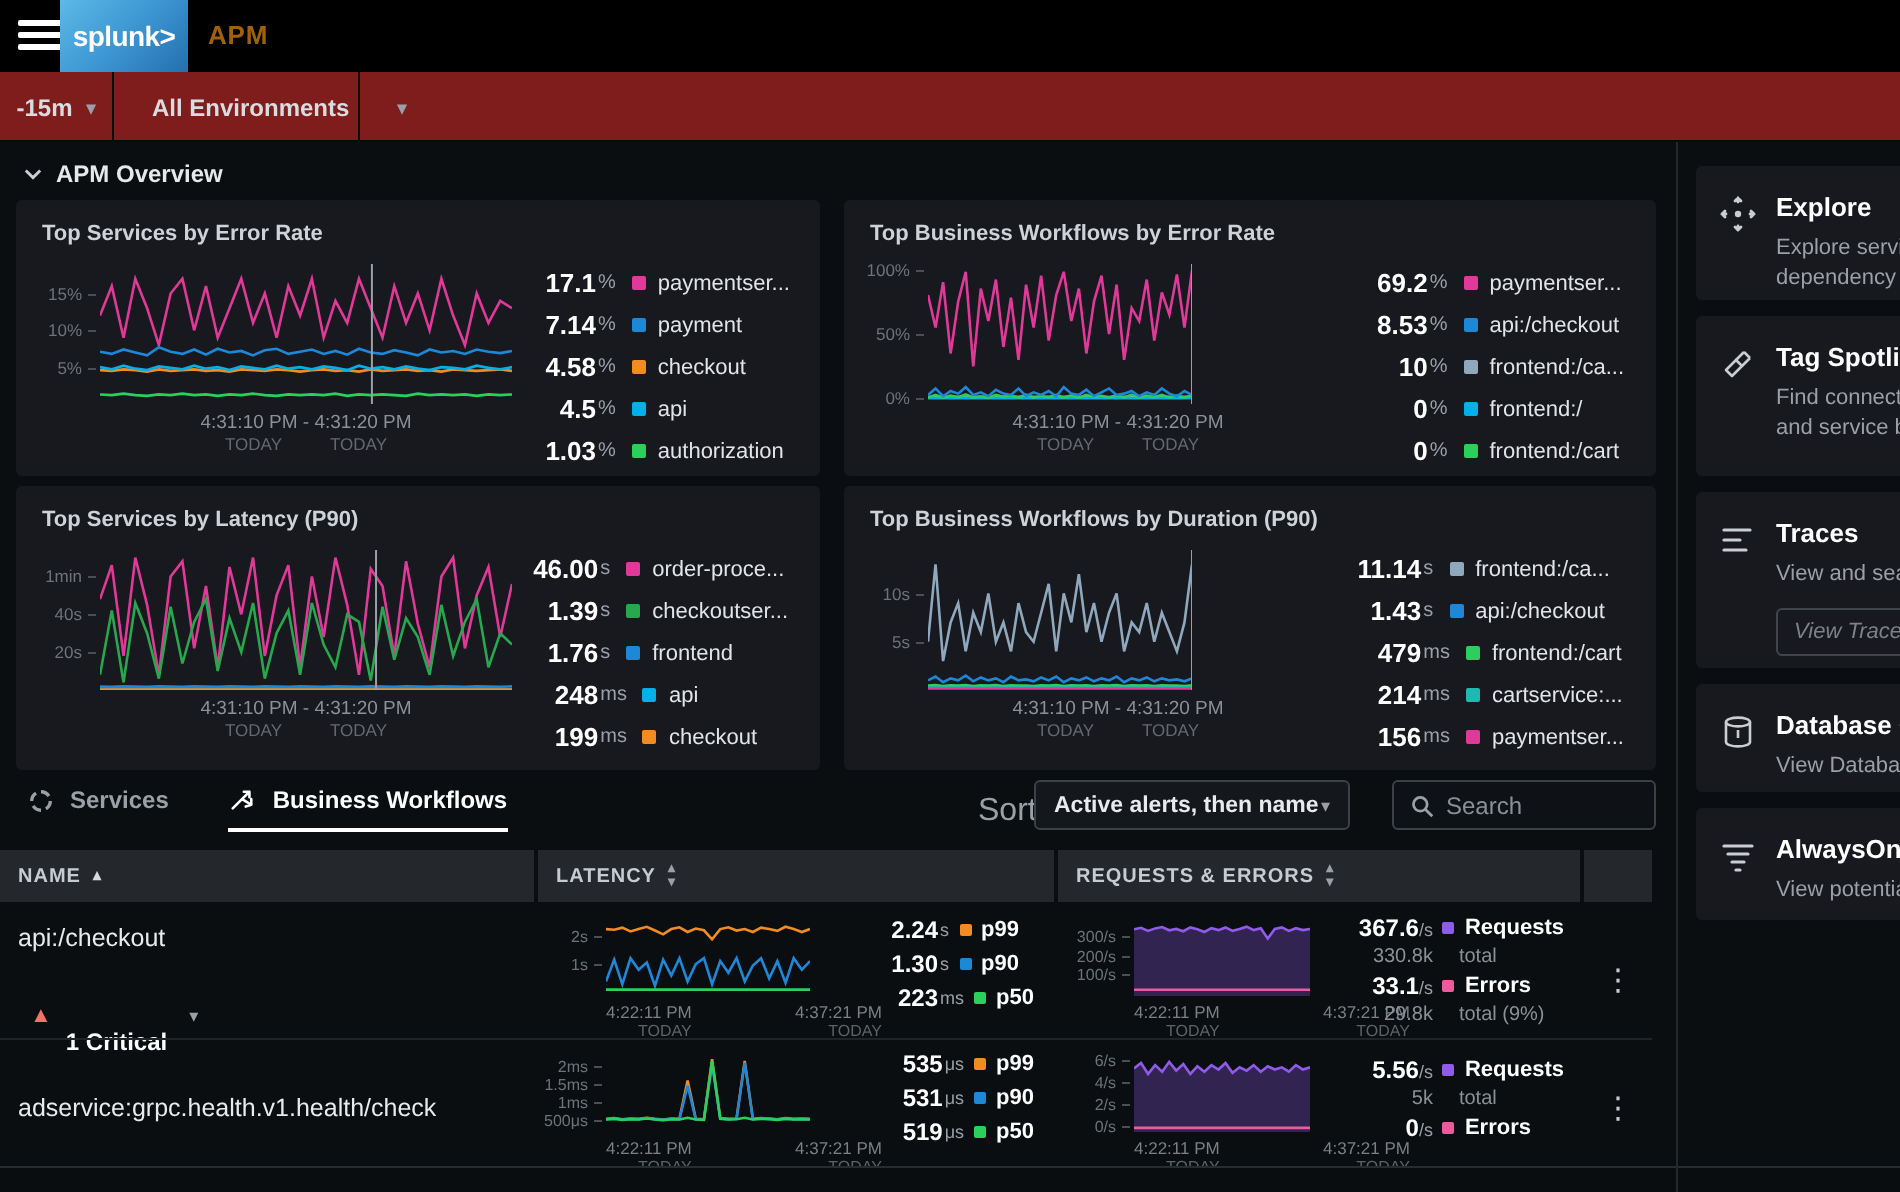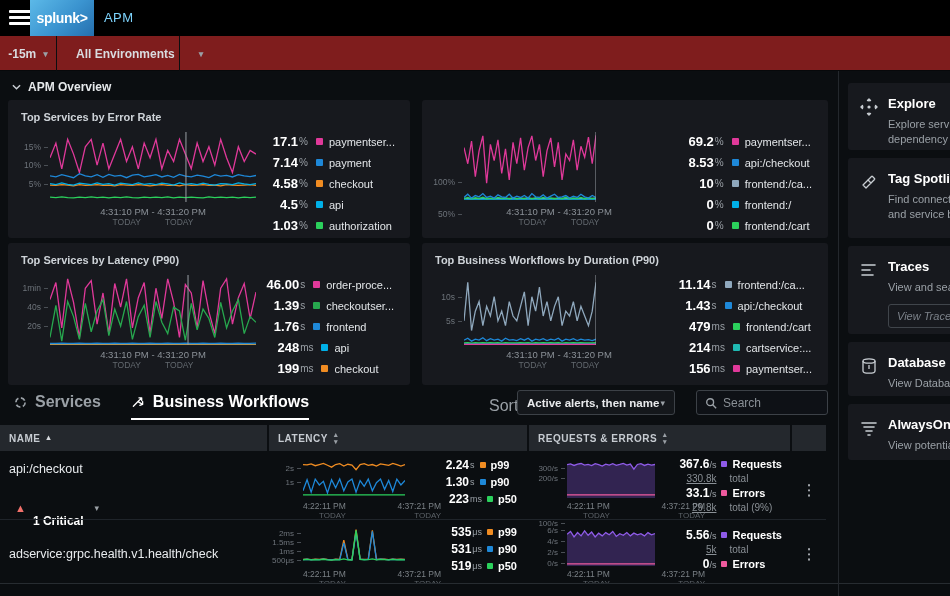--- a/index.html
+++ b/index.html
@@ -4,21 +4,21 @@
 <style>
   * { margin:0; padding:0; box-sizing:border-box; }
   html,body { width:950px; height:596px; overflow:hidden; }
   body { position:relative; background:#0b0e11; font-family:"Liberation Sans", sans-serif; color:#e8eaec; }
 
   
   .topbar { position:absolute; top:0; left:0; width:950px; height:36px; background:#000; }
   .hamburger { position:absolute; top:10px; left:9px; width:22px; height:16px; cursor:pointer; }
   .hamburger i { display:block; height:3px; background:#fff; margin-bottom:3px; border-radius:1px; }
   .logo { position:absolute; top:0; left:30px; width:64px; height:36px; background:linear-gradient(135deg,#5cb9e8 0%,#3a93cf 55%,#256fae 100%); color:#fff; font-weight:bold; font-size:14px; display:flex; align-items:center; justify-content:center; letter-spacing:-0.3px; }
-  .apptitle { position:absolute; top:0; left:104px; height:36px; line-height:36px; font-size:13px; font-weight:normal; color:#7dd3fc; letter-spacing:0.4px; }
+  .apptitle { position:absolute; top:0; left:104px; height:36px; line-height:36px; font-size:13px; font-weight:bold; color:#a16207; letter-spacing:0.4px; }
 
   
   .filterbar { position:absolute; top:36px; left:0; width:950px; height:35px; background:#7f1d1d; border-bottom:1px solid #07090b; }
   .fitem { position:absolute; top:0; height:35px; display:flex; align-items:center; font-size:12px; color:#d9dce0; font-weight:bold; cursor:pointer; }
   .fitem .caret { font-size:9px; color:#9aa0a6; margin-left:7px; }
   .fsep { position:absolute; top:0; width:1px; height:35px; background:#0b0e10; }
 
   
   .ovhead { position:absolute; top:80px; left:12px; display:flex; align-items:center; gap:7px; font-size:12px; font-weight:bold; color:#e6e9eb; cursor:pointer; }
   .chev { width:9px; height:6px; }
@@ -39,21 +39,21 @@
   .xsub span { margin:0 12px; }
   .legend { margin-left:auto; margin-right:12px; display:flex; flex-direction:column; gap:8px; padding-top:3px; }
   .lrow { display:flex; align-items:center; height:13px; }
   .lval { min-width:42px; text-align:right; font-size:13px; font-weight:bold; color:#fff; }
   .lunit { font-size:10px; color:#9aa0a6; margin-left:1px; }
   .lsq { width:7px; height:7px; border-radius:1px; margin:0 6px 0 8px; flex:none; }
   .llabel { font-size:11px; color:#e2e5e8; white-space:nowrap; }
 
   
   .tabs { position:absolute; top:393px; left:14px; display:flex; gap:30px; }
-  .tab { display:flex; align-items:center; gap:8px; font-size:16px; font-weight:bold; color:#9aa0a6; cursor:pointer; padding-bottom:9px; position:relative; }
+  .tab { display:flex; align-items:center; gap:8px; font-size:12px; font-weight:bold; color:#9aa0a6; cursor:pointer; padding-bottom:9px; position:relative; }
   .tab.active { color:#fff; }
   .tab.active::after { content:""; position:absolute; left:0; right:0; bottom:0; height:2px; background:#fff; }
   .sortlabel { position:absolute; top:397px; left:489px; font-size:16px; color:#9aa0a6; }
   .dropdown { position:absolute; top:390px; left:517px; width:158px; height:25px; border:1px solid #3c4147; border-radius:3px; background:#14171b; display:flex; align-items:center; padding:0 9px; cursor:pointer; }
   .dropdown .dval { font-size:11.5px; font-weight:bold; color:#e8eaec; flex:1; white-space:nowrap; }
   .dropdown .caret { font-size:9px; color:#9aa0a6; }
   .searchbox { position:absolute; top:390px; left:696px; width:132px; height:25px; border:1px solid #3c4147; border-radius:3px; background:#0e1116; display:flex; align-items:center; padding:0 8px; gap:6px; }
   .searchbox input { flex:1; min-width:0; background:transparent; border:none; outline:none; color:#e8eaec; font-size:12px; font-family:"Liberation Sans",sans-serif; }
   .searchbox input::placeholder { color:#8a9096; }
 
@@ -80,21 +80,21 @@
   .mlegend { position:absolute; right:10px; top:8px; display:flex; flex-direction:column; gap:5px; }
   .mlegend .lrow { height:12px; }
   .mlegend .lval { font-size:12px; min-width:38px; }
   .mlegend .lunit { font-size:9px; }
   .mlegend .lsq { width:6px; height:6px; margin:0 5px; }
   .mlegend .llabel { font-size:11px; font-weight:bold; color:#fff; }
   .rlegend { position:absolute; right:8px; top:6px; display:grid; grid-template-columns:auto auto; column-gap:0; row-gap:2px; align-items:center; }
   .rv { text-align:right; font-size:12px; font-weight:bold; color:#fff; white-space:nowrap; }
   .rv i { font-style:normal; font-size:9px; font-weight:normal; color:#9aa0a6; }
   .rl { display:flex; align-items:center; font-size:11px; font-weight:bold; color:#fff; white-space:nowrap; }
-  .rt { text-align:right; font-size:10px; color:#8a9096; white-space:nowrap;text-decoration:underline; }
+  .rt { text-align:right; font-size:10px; color:#8a9096; white-space:nowrap; }
   .rtl { font-size:10px; color:#8a9096; margin-left:13px; white-space:nowrap; }
   .kebab { display:flex; align-items:center; justify-content:center; font-size:15px; color:#c6cbd1; cursor:pointer; letter-spacing:0; }
   .botstrip { position:absolute; top:583px; left:0; width:950px; height:13px; background:#0a0d10; border-top:1px solid #272c31; }
 
   
   .vdivider { position:absolute; left:838px; top:71px; width:1px; height:525px; background:#24282d; }
   .card { position:absolute; left:848px; width:196px; background:#17191e; border-radius:3px; cursor:pointer; }
   .cicon { position:absolute; left:12px; top:15px; width:18px; height:18px; color:#c9ced3; }
   .cbody { margin-left:40px; padding:13px 8px 10px 0; }
   .ctitle { font-size:13px; font-weight:bold; color:#fff; white-space:nowrap; }
@@ -190,23 +190,24 @@
           <span class="lval">1.03</span>
           <span class="lunit">%</span>
           <span class="lsq" style="background: rgb(43, 208, 92);"></span>
           <span class="llabel">authorization</span>
         </div>
     </div>
   </div>
 </div>
 
 <div class="panel" style="left:422px;top:100px;width:406px;height:138px;">
+  <div class="ptitle">Top Business Workflows by Error Rate</div>
   <div class="pbody">
     <div class="chartblock">
-      <div class="axis" style="height:70px;margin-top:47px;">
+      <div class="axis" style="height:70px;">
           <div class="ytick" style="top: calc(3.7037% - 5px);">100%</div>
           <div class="ytick" style="top: calc(50% - 5px);">50%</div>
           <div class="ytick" style="top: calc(96.2963% - 5px);">0%</div>
         </div>
       <div>
         <div class="plot" style="width:132px;height:70px;">
             <svg viewBox="0 0 100 100" preserveAspectRatio="none" width="100%" height="100%">
               <polyline points="0,22.22 2.857142857142857,45.37 5.714285714285714,12.96 8.571428571428571,63.89 11.428571428571429,26.85 14.285714285714285,5.56 17.142857142857142,73.15 20,17.59 22.857142857142858,40.74 25.71428571428571,11.11 28.57142857142857,59.26 31.428571428571427,24.07 34.285714285714285,68.52 37.142857142857146,14.81 40,45.37 42.857142857142854,8.33 45.714285714285715,54.63 48.57142857142857,22.22 51.42857142857142,5.56 54.285714285714285,40.74 57.14285714285714,17.59 60,63.89 62.857142857142854,26.85 65.71428571428571,8.33 68.57142857142857,50.00 71.42857142857143,14.81 74.28571428571429,68.52 77.14285714285715,31.48 80,40.74 82.85714285714286,11.11 85.71428571428571,54.63 88.57142857142857,20.37 91.42857142857143,36.11 94.28571428571428,7.41 97.14285714285714,45.37 100,4.63" fill="none" stroke="#e0399a" stroke-width="1.3" vector-effect="non-scaling-stroke"></polyline>
               <polyline points="0,94.91 2.857142857142857,95.19 5.714285714285714,94.81 8.571428571428571,95.09 11.428571428571429,94.91 14.285714285714285,95.19 17.142857142857142,94.81 20,95.09 22.857142857142858,94.91 25.71428571428571,95.19 28.57142857142857,94.81 31.428571428571427,95.09 34.285714285714285,94.91 37.142857142857146,95.09 40,94.81 42.857142857142854,95.09 45.714285714285715,94.91 48.57142857142857,95.19 51.42857142857142,94.81 54.285714285714285,95.09 57.14285714285714,94.91 60,95.09 62.857142857142854,94.81 65.71428571428571,95.09 68.57142857142857,95.00 71.42857142857143,95.19 74.28571428571429,94.81 77.14285714285715,95.09 80,94.91 82.85714285714286,95.09 85.71428571428571,94.91 88.57142857142857,95.09 91.42857142857143,94.81 94.28571428571428,95.09 97.14285714285714,94.91 100,95.09" fill="none" stroke="#8fa8bd" stroke-width="1.3" vector-effect="non-scaling-stroke"></polyline>
               <polyline points="0,95.83 2.857142857142857,95.93 5.714285714285714,95.74 8.571428571428571,95.83 11.428571428571429,95.93 14.285714285714285,95.74 17.142857142857142,95.83 20,95.93 22.857142857142858,95.74 25.71428571428571,95.83 28.57142857142857,95.93 31.428571428571427,95.74 34.285714285714285,95.83 37.142857142857146,95.93 40,95.74 42.857142857142854,95.83 45.714285714285715,95.93 48.57142857142857,95.74 51.42857142857142,95.83 54.285714285714285,95.93 57.14285714285714,95.74 60,95.83 62.857142857142854,95.93 65.71428571428571,95.74 68.57142857142857,95.83 71.42857142857143,95.93 74.28571428571429,95.74 77.14285714285715,95.83 80,95.93 82.85714285714286,95.74 85.71428571428571,95.83 88.57142857142857,95.93 91.42857142857143,95.74 94.28571428571428,95.83 97.14285714285714,95.93 100,95.74" fill="none" stroke="#00b0e8" stroke-width="1.3" vector-effect="non-scaling-stroke"></polyline>
@@ -474,21 +475,21 @@
           <span class="lsq" style="background: rgb(43, 208, 92);"></span>
           <span class="llabel">p50</span>
         </div>
     </div>
   </div>
   <div class="cell">
     <div class="mini" style="padding-top:7px;">
       <div class="axis" style="height:40px;width:38px;">
           <div class="ytick" style="top: calc(28.5714% - 5px);">300/s</div>
           <div class="ytick" style="top: calc(52.381% - 5px);">200/s</div>
-          <div class="ytick" style="top: calc(76.1905% - 5px); margin-top: 36px;">100/s</div>
+          <div class="ytick" style="top: calc(76.1905% - 5px);">100/s</div>
         </div>
       <div>
         <div class="plot" style="width:88px;height:40px;">
             <svg viewBox="0 0 100 100" preserveAspectRatio="none" width="100%" height="100%">
               <polygon points="0,100 0,16.67 4,14.76 8,18.57 12,15.48 16,13.81 20,17.86 24,16.19 28.000000000000004,19.05 32,14.29 36,16.67 40,20.00 44,15.24 48,17.62 52,14.29 56.00000000000001,18.57 60,16.19 64,13.33 68,17.62 72,15.24 76,28.10 80,16.19 84,14.29 88,18.57 92,15.24 96,17.62 100,16.19 100,100" fill="#8f5be8" fill-opacity="0.3"></polygon>
               <polyline points="0,16.67 4,14.76 8,18.57 12,15.48 16,13.81 20,17.86 24,16.19 28.000000000000004,19.05 32,14.29 36,16.67 40,20.00 44,15.24 48,17.62 52,14.29 56.00000000000001,18.57 60,16.19 64,13.33 68,17.62 72,15.24 76,28.10 80,16.19 84,14.29 88,18.57 92,15.24 96,17.62 100,16.19" fill="none" stroke="#8f5be8" stroke-width="1.3" vector-effect="non-scaling-stroke"></polyline>
               <polyline points="0,92.14 4,92.14 8,92.14 12,92.14 16,92.14 20,92.14 24,92.14 28.000000000000004,92.14 32,92.14 36,92.14 40,92.14 44,92.14 48,92.14 52,92.14 56.00000000000001,92.14 60,92.14 64,92.14 68,92.14 72,92.14 76,92.14 80,92.14 84,92.14 88,92.14 92,92.14 96,92.14 100,92.14" fill="none" stroke="#ee5a9e" stroke-width="1.3" vector-effect="non-scaling-stroke"></polyline>
             </svg>
           </div>
         <div class="mxlab">

